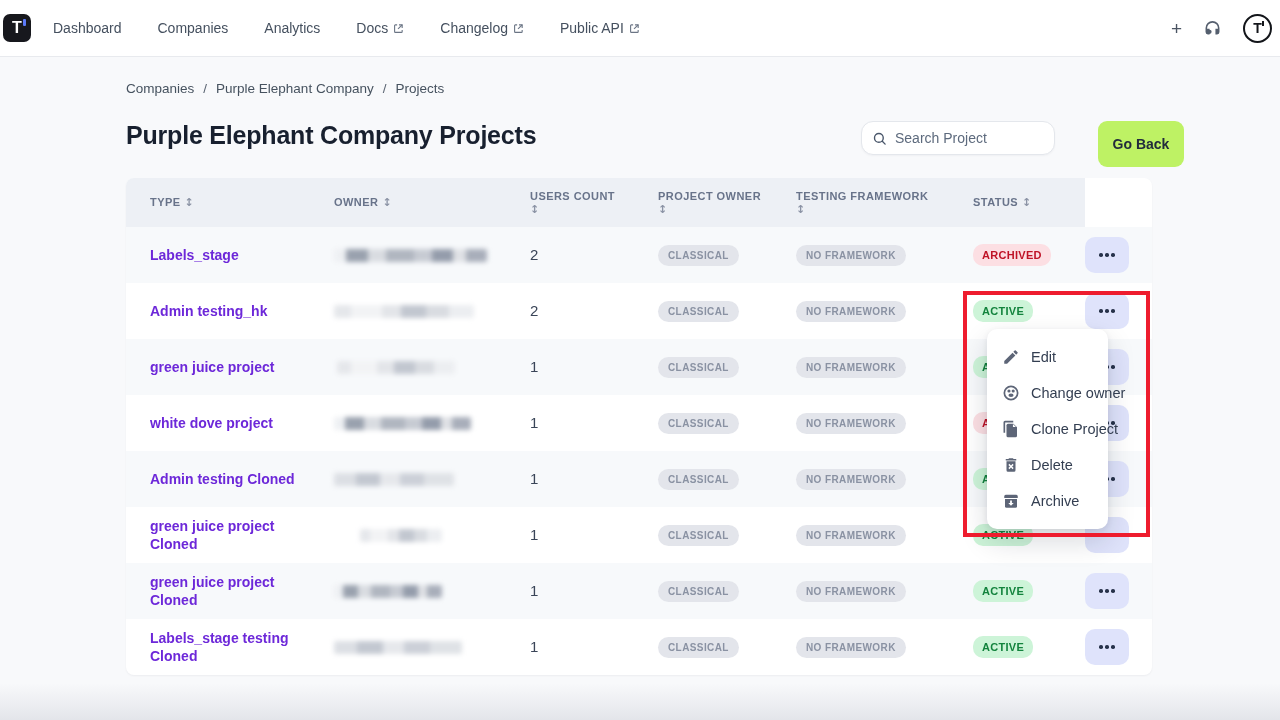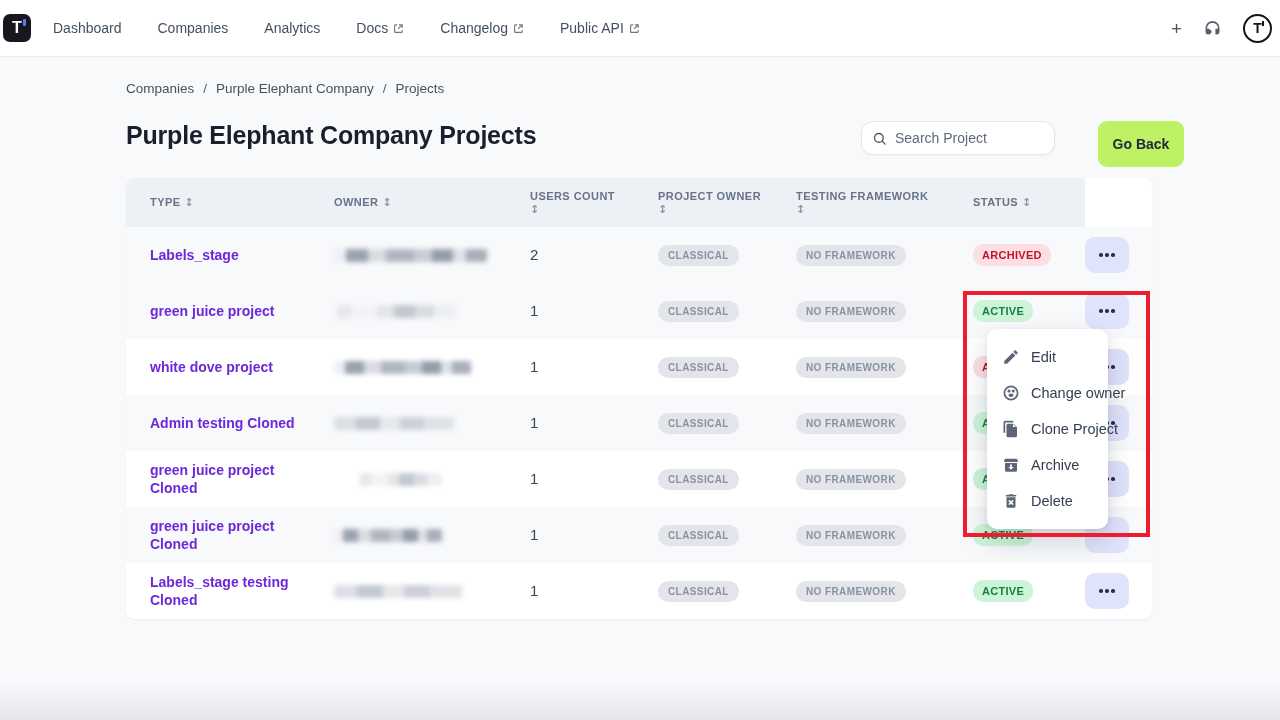--- a/index.html
+++ b/index.html
@@ -190,20 +190,39 @@
           <td><span class="pill">NO FRAMEWORK</span></td>
           <td><span class="badge archived">ARCHIVED</span></td>
           <td>
             <button class="dots-btn">
               <i></i>
               <i></i>
               <i></i>
             </button>
           </td>
         </tr>
+        <tr>
+          <td>
+            <div class="p-name">Admin testing_hk</div>
+          </td>
+          <td>
+            <div class="blurbar tone-light" style="width: 140px; margin-left: 0px;"></div>
+          </td>
+          <td><span class="p-users">2</span></td>
+          <td><span class="pill">CLASSICAL</span></td>
+          <td><span class="pill">NO FRAMEWORK</span></td>
+          <td><span class="badge active">ACTIVE</span></td>
+          <td>
+            <button class="dots-btn">
+              <i></i>
+              <i></i>
+              <i></i>
+            </button>
+          </td>
+        </tr>
         <tr class="stripe">
           <td>
             <div class="p-name">green juice project</div>
           </td>
           <td>
             <div class="blurbar tone-light" style="width: 118px; margin-left: 3px;"></div>
           </td>
           <td><span class="p-users">1</span></td>
           <td><span class="pill">CLASSICAL</span></td>
           <td><span class="pill">NO FRAMEWORK</span></td>
@@ -334,30 +353,30 @@
     <div class="menu-item">
       <svg viewBox="0 0 24 24">
         <path d="M15 1H4a2 2 0 0 0-2 2v14h2.2V3.2H15V1z"></path>
         <path d="M8 5h7.2L20 9.8V21a2 2 0 0 1-2 2H8a2 2 0 0 1-2-2V7a2 2 0 0 1 2-2z"></path>
         <path fill="#fff" d="M14.6 5.4v4h4z"></path>
       </svg>
       <span>Clone Project</span>
     </div>
     <div class="menu-item">
       <svg viewBox="0 0 24 24">
+        <path d="M15.5 4l-1-1h-5l-1 1H5v2h14V4z"></path>
+        <path d="M6 19a2 2 0 0 0 2 2h8a2 2 0 0 0 2-2V7H6v12zm2.46-7.12 1.41-1.41L12 12.59l2.12-2.12 1.41 1.41L13.41 14l2.12 2.12-1.41 1.41L12 15.41l-2.12 2.12-1.41-1.41L10.59 14l-2.13-2.12z"></path>
+      </svg>
+      <span>Delete</span>
+    </div>
+    <div class="menu-item">
+      <svg viewBox="0 0 24 24">
         <path d="M5 3.5h14a2 2 0 0 1 2 2V8H3V5.5a2 2 0 0 1 2-2z"></path>
         <path d="M4 9.2h16V19a2 2 0 0 1-2 2H6a2 2 0 0 1-2-2V9.2z"></path>
         <path fill="#fff" d="M12 18.2 8.4 14.6h2.4v-3.4h2.4v3.4h2.4z"></path>
       </svg>
       <span>Archive</span>
     </div>
-    <div class="menu-item">
-      <svg viewBox="0 0 24 24">
-        <path d="M15.5 4l-1-1h-5l-1 1H5v2h14V4z"></path>
-        <path d="M6 19a2 2 0 0 0 2 2h8a2 2 0 0 0 2-2V7H6v12zm2.46-7.12 1.41-1.41L12 12.59l2.12-2.12 1.41 1.41L13.41 14l2.12 2.12-1.41 1.41L12 15.41l-2.12 2.12-1.41-1.41L10.59 14l-2.13-2.12z"></path>
-      </svg>
-      <span>Delete</span>
-    </div>
   </div>
 
 <div class="anno-rect" style="border-color: rgb(238, 28, 46);"></div>
 
 <div class="bottom-fade"></div>
 
 </body></html>

